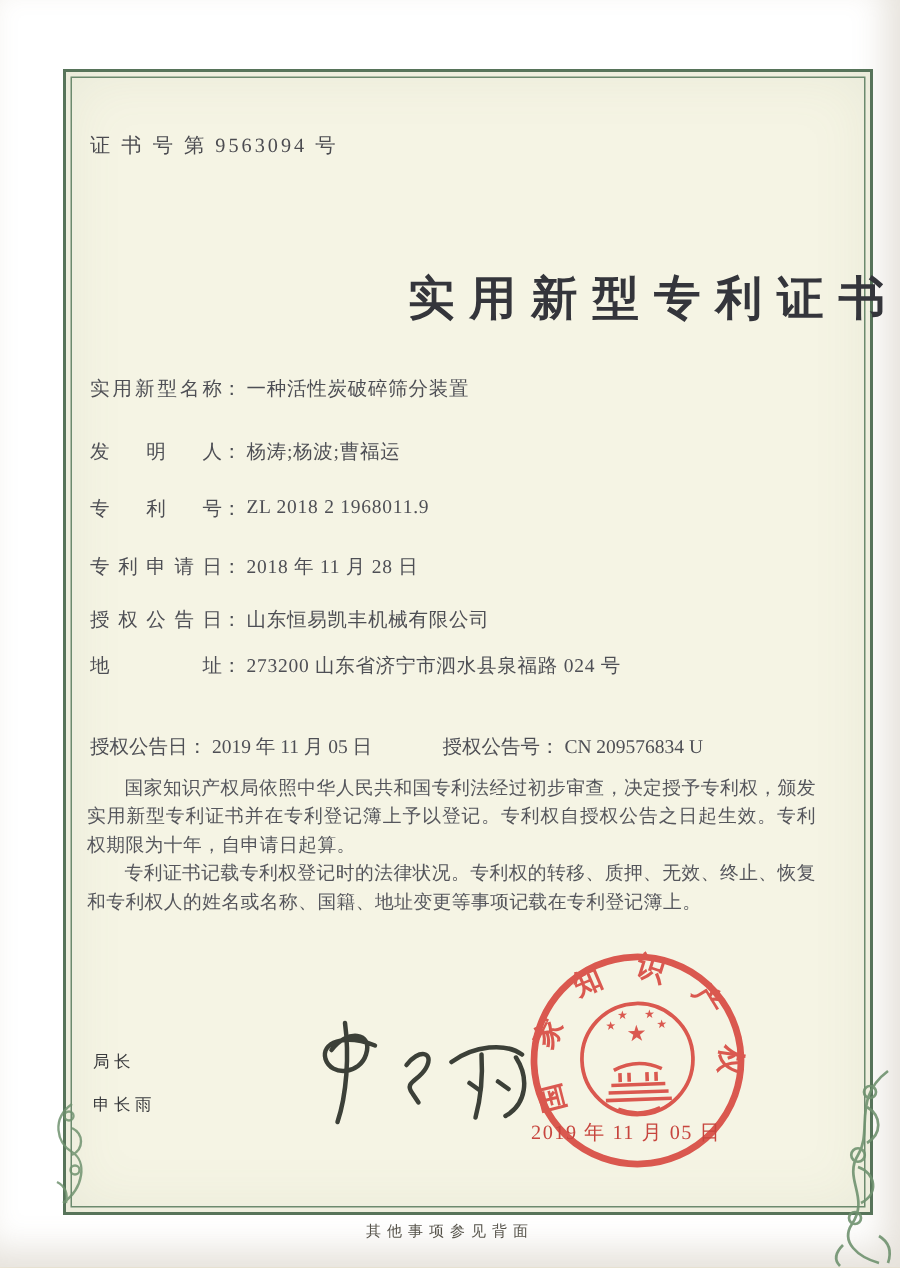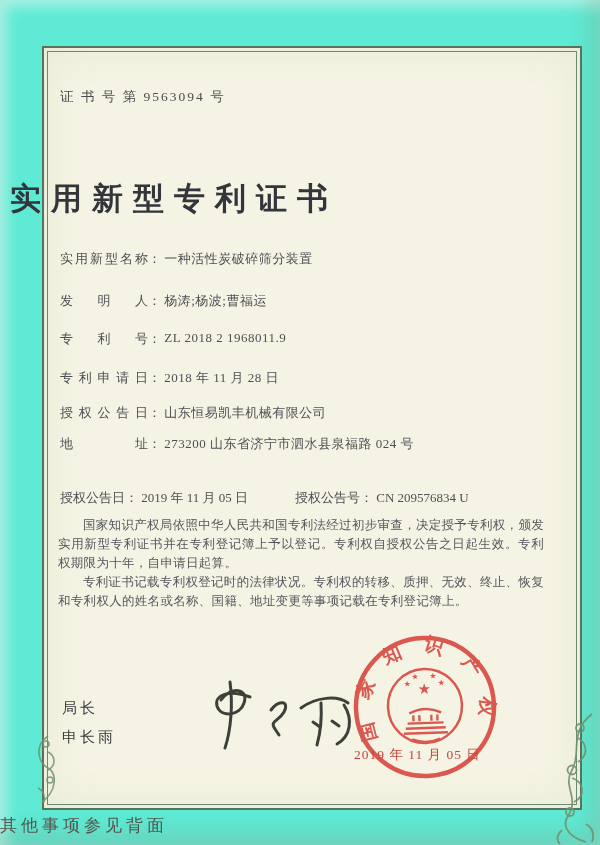--- a/index.html
+++ b/index.html
@@ -1,66 +1,66 @@
 <!DOCTYPE html>
 <html><head>
 <meta charset="utf-8">
 <style>
   html,body{margin:0;padding:0;background:#e8e2cc;}
   .page{
     position:relative;width:600px;height:845px;margin:0 auto;
-    background:#5eead4;
+    background:#ffffff;
     box-shadow:inset -10px -12px 22px rgba(140,125,90,.22), inset 6px 6px 14px rgba(255,255,255,.5);
     font-family:"Liberation Serif","DejaVu Serif",serif;
     overflow:hidden;
   }
   .frame{
     position:absolute;left:42px;top:46px;width:536px;height:760px;
     border:2px solid #57745a;background:#f5f4e4;
     box-shadow:inset 0 0 40px rgba(120,140,110,.10);
   }
   .frame-inner{
     position:absolute;left:3px;top:3px;right:3px;bottom:3px;
     border:1px solid #6c8a6e;
   }
   .cert-number{
     position:absolute;left:60px;top:88px;
     font-size:13.5px;letter-spacing:2px;color:#4b4b50;
   }
   .title{
     position:absolute;left:0;top:178px;width:100%;
-    text-align:left;font-size:31px;font-weight:700;
+    text-align:right;font-size:31px;font-weight:700;
     letter-spacing:10px;color:#34353b;text-indent:10px;
   }
   .field-row{position:absolute;left:60px;font-size:13px;color:#4e4f55;white-space:nowrap;}
   .lbl{
     display:inline-block;width:88px;vertical-align:top;
     text-align:justify;text-align-last:justify;
   }
   .colon{display:inline-block;vertical-align:top;}
   .val{display:inline-block;vertical-align:top;letter-spacing:.5px;}
   .grant-pair{position:absolute;top:0;font-size:13px;color:#4e4f55;white-space:nowrap;margin-top:16px;}
   .paras{
     position:absolute;left:58px;top:500px;width:486px;
     font-size:12.5px;line-height:19px;color:#55565c;text-align:justify;margin-top:16px;
   }
   .paras p{margin:0;text-indent:2em;letter-spacing:.3px;}
-  .director{position:absolute;left:62px;top:694px;font-size:15px;color:#3a3b3e;letter-spacing:3px;line-height:29px;font-family:Liberation Serif, serif;}
+  .director{position:absolute;left:62px;top:694px;font-size:11px;color:#3a3b3e;letter-spacing:3px;line-height:29px;font-family:Liberation Serif, serif;}
   .signature{position:absolute;left:185px;top:676px;width:180px;height:88px;}
   .seal{position:absolute;left:352px;top:634px;width:146px;height:146px;opacity:.92;transform:rotate(-2deg);}
   .seal-date{
     position:absolute;left:354px;top:746px;font-size:13.5px;color:#c7453e;letter-spacing:1px;white-space:nowrap;
   }
   .page-info{
     position:absolute;left:0;top:782px;width:100%;text-align:center;
     font-size:11px;color:#4a4b48;letter-spacing:2px;
   }
   .back-note{
-    position:absolute;left:0;top:814px;width:100%;text-align:left;
-    font-size:17px;color:#56534a;letter-spacing:4px;
+    position:absolute;left:0;top:814px;width:100%;text-align:center;
+    font-size:10px;color:#56534a;letter-spacing:4px;
   }
   .logo{position:absolute;left:248px;top:82px;width:100px;height:78px;}
   .qr{position:absolute;left:477px;top:90px;width:62px;height:62px;}
   .orn-br{position:absolute;left:528px;top:712px;width:72px;height:133px;}
   .orn-bl{position:absolute;left:24px;top:732px;width:48px;height:74px;}
 </style>
 </head>
 <body>
 
 <div class="page">

